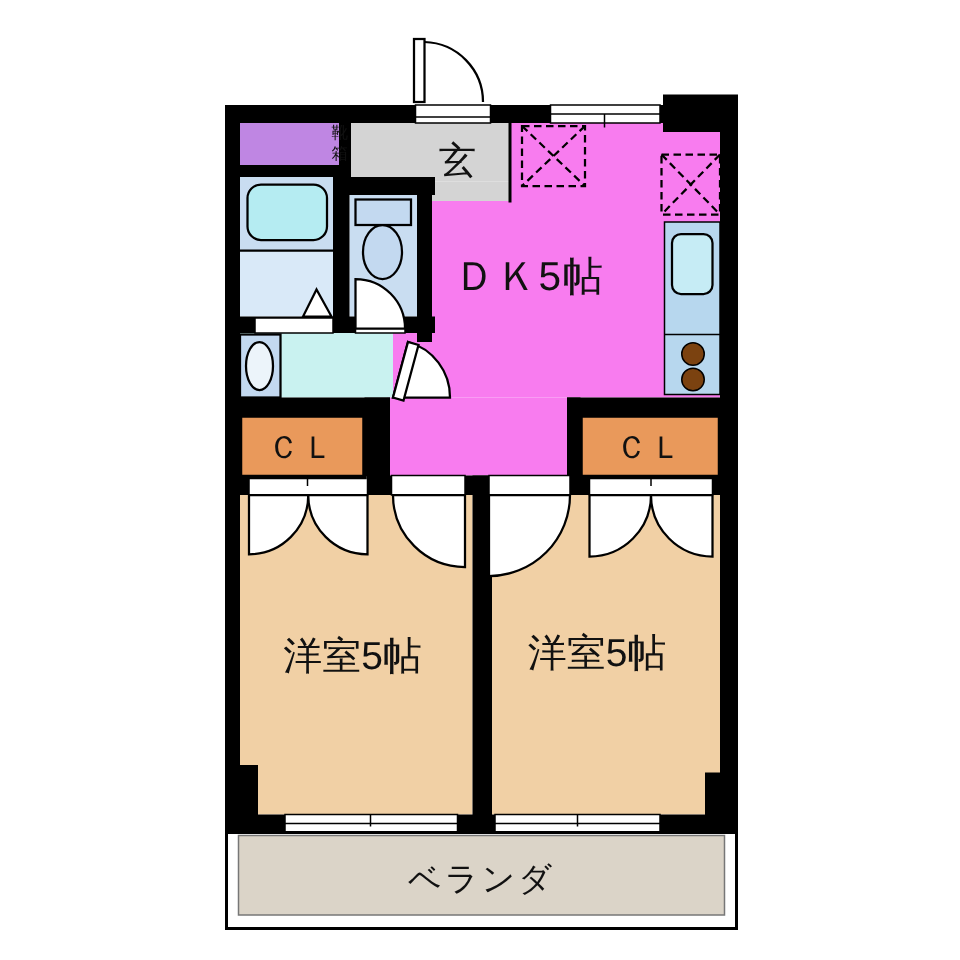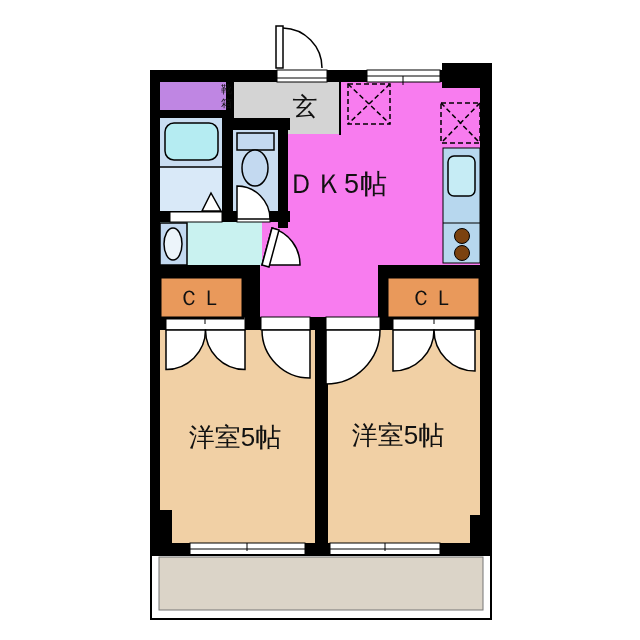--- a/index.html
+++ b/index.html
@@ -1,20 +1,20 @@
 <!DOCTYPE html>
 <html><head>
 <meta charset="utf-8">
 <style>
   html,body{margin:0;padding:0;background:#ffffff;}
   #canvas{position:relative;width:640px;height:640px;background:#ffffff;overflow:hidden;
           font-family:"Liberation Sans","DejaVu Sans",sans-serif;}
   #plan-svg{position:absolute;left:0;top:0;}
   .lbl{position:absolute;color:#111;white-space:pre-line;}
-  .lbl-dk{left:288px;top:166px;width:130px;text-align:left;font-size:27px;letter-spacing:1px;}
+  .lbl-dk{left:288px;top:166px;width:130px;text-align:center;font-size:27px;letter-spacing:1px;}
   .lbl-room-left{left:171px;top:420px;width:128px;text-align:center;font-size:26px;}
   .lbl-room-right{left:334px;top:418px;width:128px;text-align:center;font-size:26px;}
   .lbl-cl-left{left:160px;top:284px;width:83px;text-align:center;font-size:21px;letter-spacing:2px;}
   .lbl-cl-right{left:387px;top:284px;width:93px;text-align:center;font-size:21px;letter-spacing:2px;}
   .lbl-genkan{left:288px;top:90px;width:34px;text-align:center;font-size:25px;}
   .lbl-shoebox{left:221px;top:83px;width:14px;font-size:11px;line-height:1.25;}
   .lbl-veranda{left:250px;top:571px;width:142px;text-align:center;font-size:22px;letter-spacing:2px;}
 </style>
 </head>
 <body>
@@ -136,14 +136,15 @@
   </g>
 </svg>
 
 <div class="lbl lbl-dk">ＤＫ5帖</div>
 <div class="lbl lbl-room-left">洋室5帖</div>
 <div class="lbl lbl-room-right">洋室5帖</div>
 <div class="lbl lbl-cl-left">ＣＬ</div>
 <div class="lbl lbl-cl-right">ＣＬ</div>
 <div class="lbl lbl-genkan">玄</div>
 <div class="lbl lbl-shoebox">靴箱</div>
+<div class="lbl lbl-veranda">ベランダ</div>
 
 </div>
 
 </body></html>

